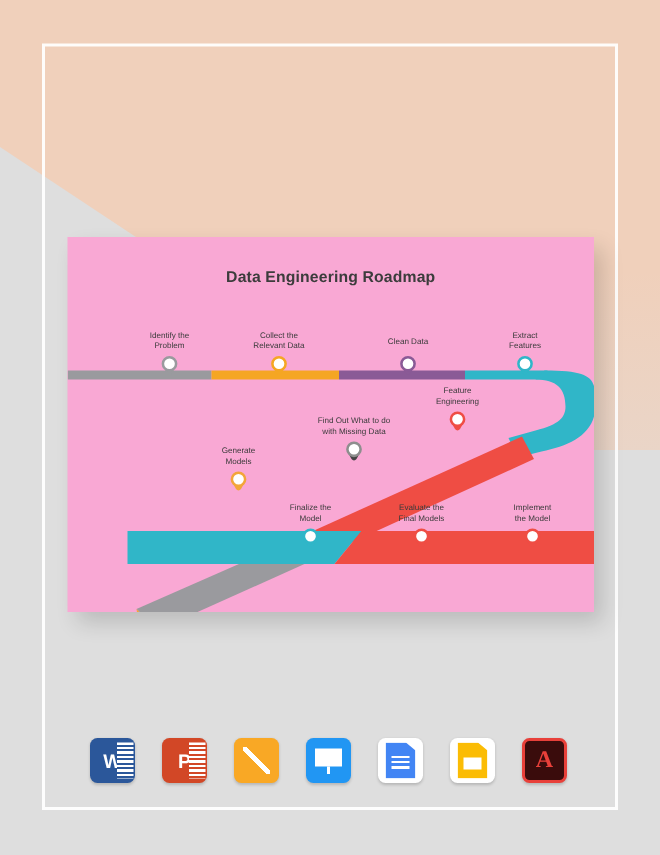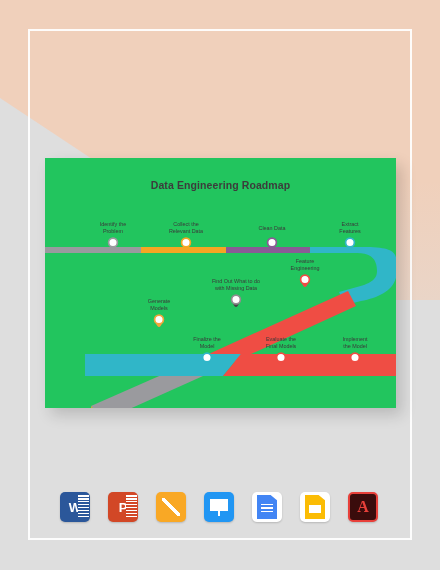--- a/index.html
+++ b/index.html
@@ -26,21 +26,21 @@
   }
   .frame{
     position:absolute;left:28px;top:29px;width:384px;height:511px;
     border:2px solid rgba(255,255,255,.92);
     box-sizing:border-box;
   }
 
   
   .card{
     position:absolute;left:45px;top:158px;width:351px;height:250px;
-    background:#22c55e;
+    background:#f9a8d4;
     box-shadow:6px 7px 14px rgba(0,0,0,.16);
     overflow:hidden;
   }
   .card-title{
     position:absolute;left:0;top:21px;width:351px;
     text-align:center;
     font-size:10.5px;font-weight:bold;color:#3c3c3c;
     letter-spacing:.1px;
   }
 

